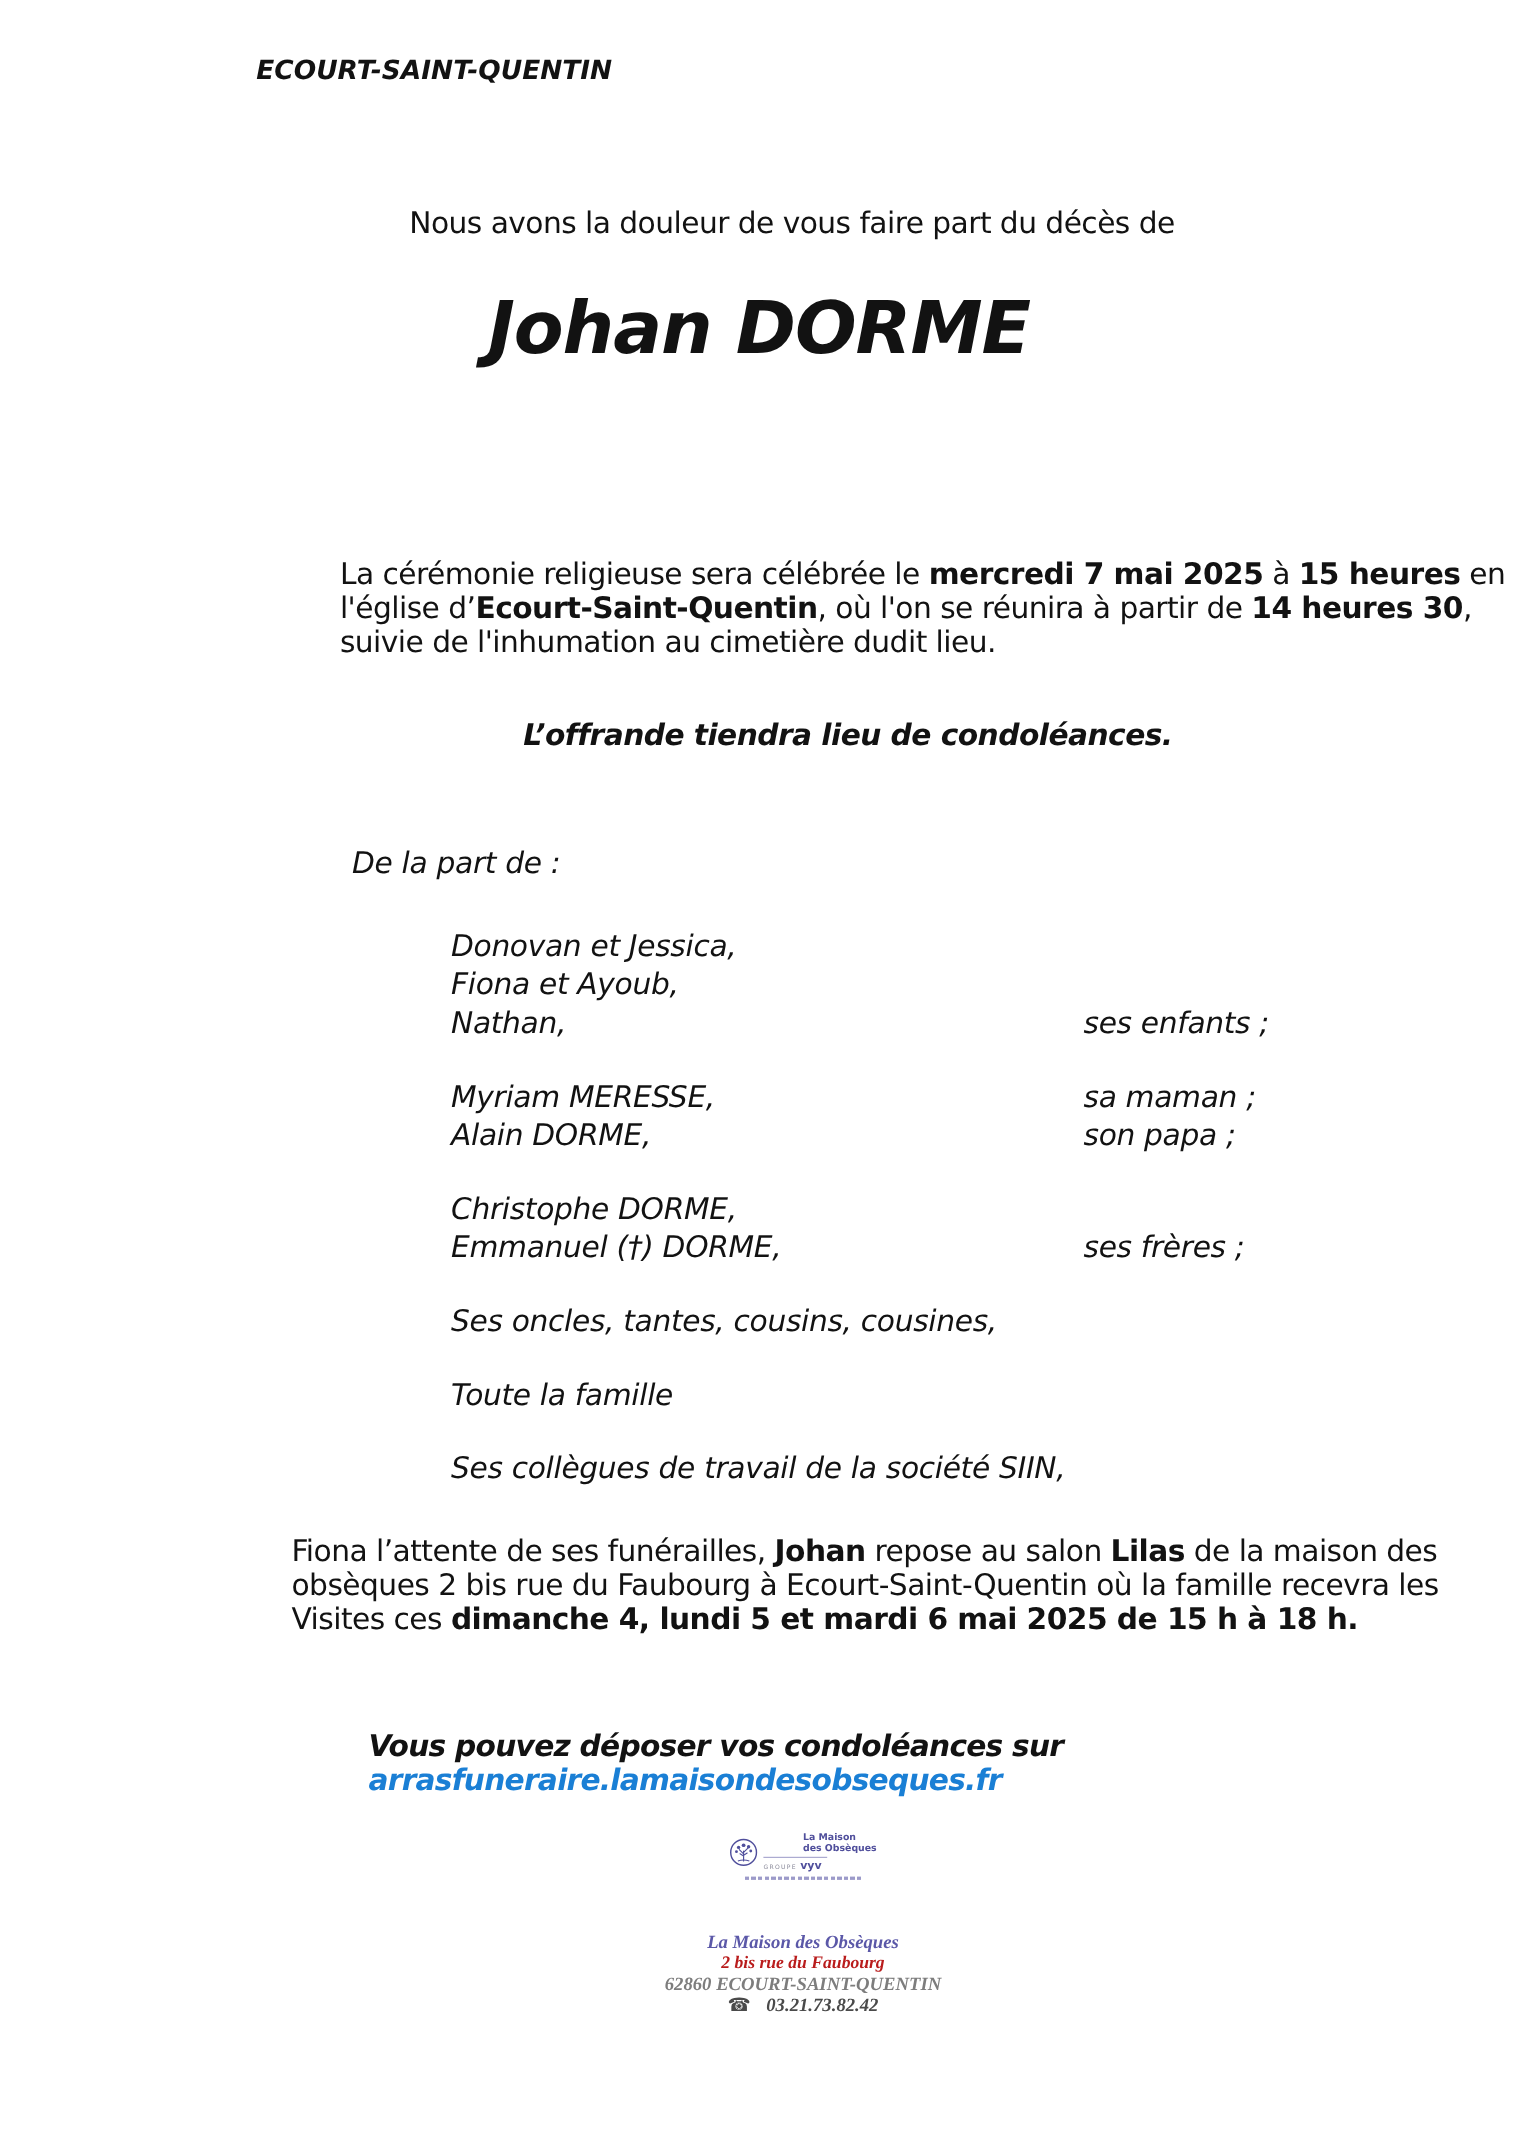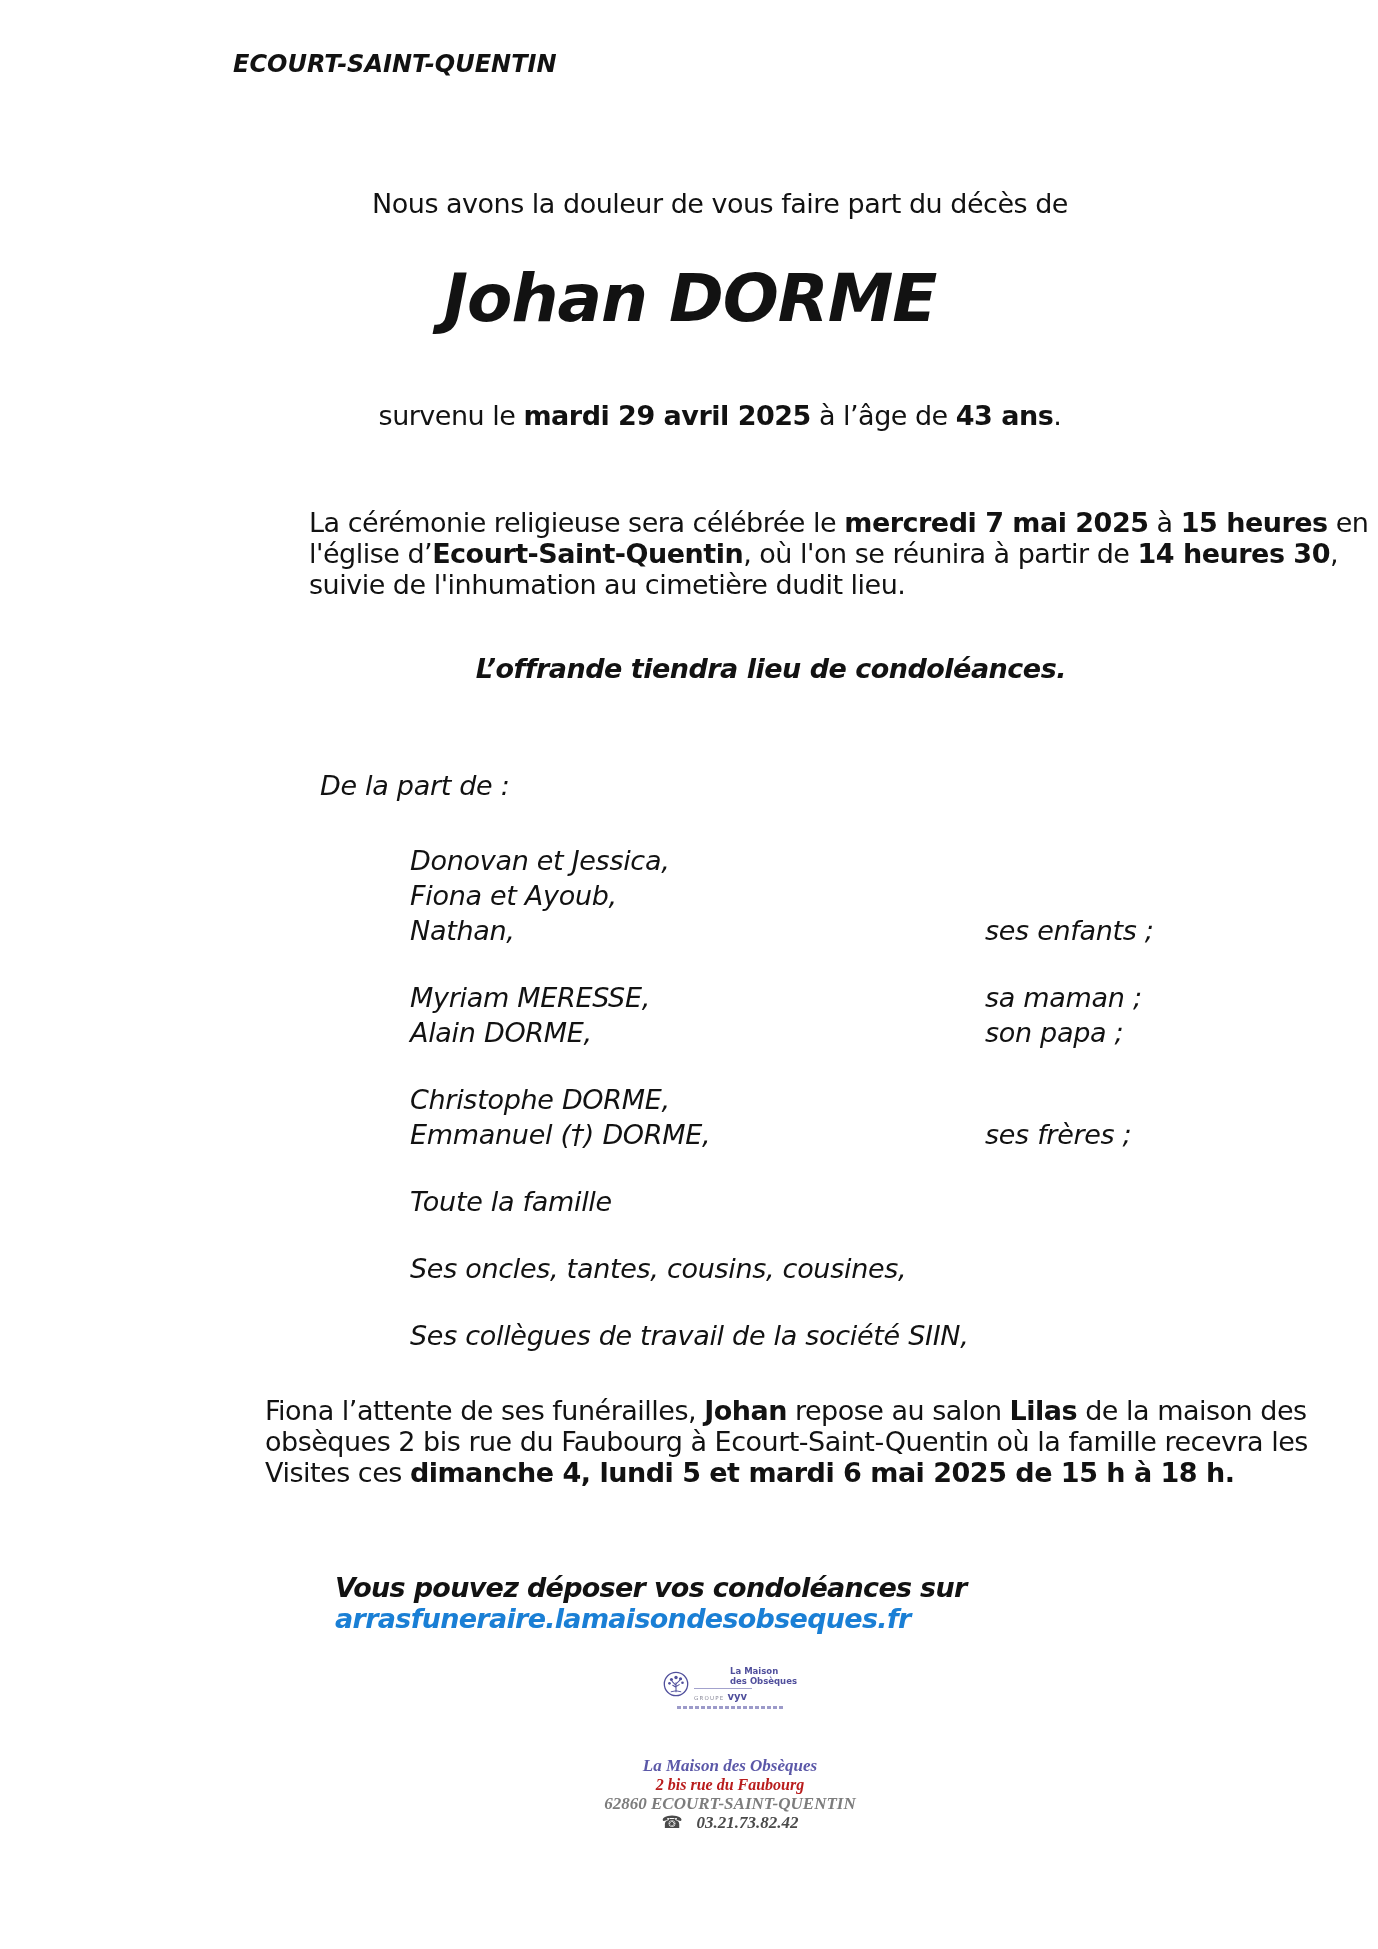--- a/index.html
+++ b/index.html
@@ -96,21 +96,20 @@
 <body>
 
 <div class="page">
 
   <div class="city-header">ECOURT-SAINT-QUENTIN</div>
 
   <div class="intro-line">Nous avons la douleur de vous faire part du décès de</div>
 
   <div class="deceased-name">Johan DORME</div>
 
-  <div class="death-line"><span>survenu le </span><b>mardi 29 avril 2025</b><span> à l’âge de </span><b>43 ans</b><span>.</span></div>
 
   <div class="ceremony">
     <div><span>La cérémonie religieuse sera célébrée le </span><b>mercredi 7 mai 2025</b><span> à </span><b>15 heures</b><span> en</span></div>
     <div><span>l'église d’</span><b>Ecourt-Saint-Quentin</b><span>, où l'on se réunira à partir de </span><b>14 heures 30</b><span>,</span></div>
     <div>suivie de l'inhumation au cimetière dudit lieu.</div>
   </div>
 
   <div class="offrande-line">L’offrande tiendra lieu de condoléances.</div>
 
   <div class="family">
@@ -126,25 +125,25 @@
       <div class="fline"><span>Myriam MERESSE,</span><span class="frel">sa maman ;</span></div>
       <div class="fline"><span>Alain DORME,</span><span class="frel">son papa ;</span></div>
     </div>
 
     <div class="fgroup">
       <div class="fline"><span>Christophe DORME,</span></div>
       <div class="fline"><span>Emmanuel (†) DORME,</span><span class="frel">ses frères ;</span></div>
     </div>
 
     <div class="fgroup">
-      <div class="fline"><span>Toute la famille</span></div>
+      <div class="fline"><span>Ses oncles, tantes, cousins, cousines,</span></div>
     </div>
 
     <div class="fgroup">
-      <div class="fline"><span>Ses oncles, tantes, cousins, cousines,</span></div>
+      <div class="fline"><span>Toute la famille</span></div>
     </div>
 
     <div class="fgroup">
       <div class="fline"><span>Ses collègues de travail de la société SIIN,</span></div>
     </div>
   </div>
 
   <div class="resting">
     <div><span>Fiona l’attente de ses funérailles, </span><b>Johan</b><span> repose au salon </span><b>Lilas</b><span> de la maison des</span></div>
     <div>obsèques 2 bis rue du Faubourg à Ecourt-Saint-Quentin où la famille recevra les</div>

